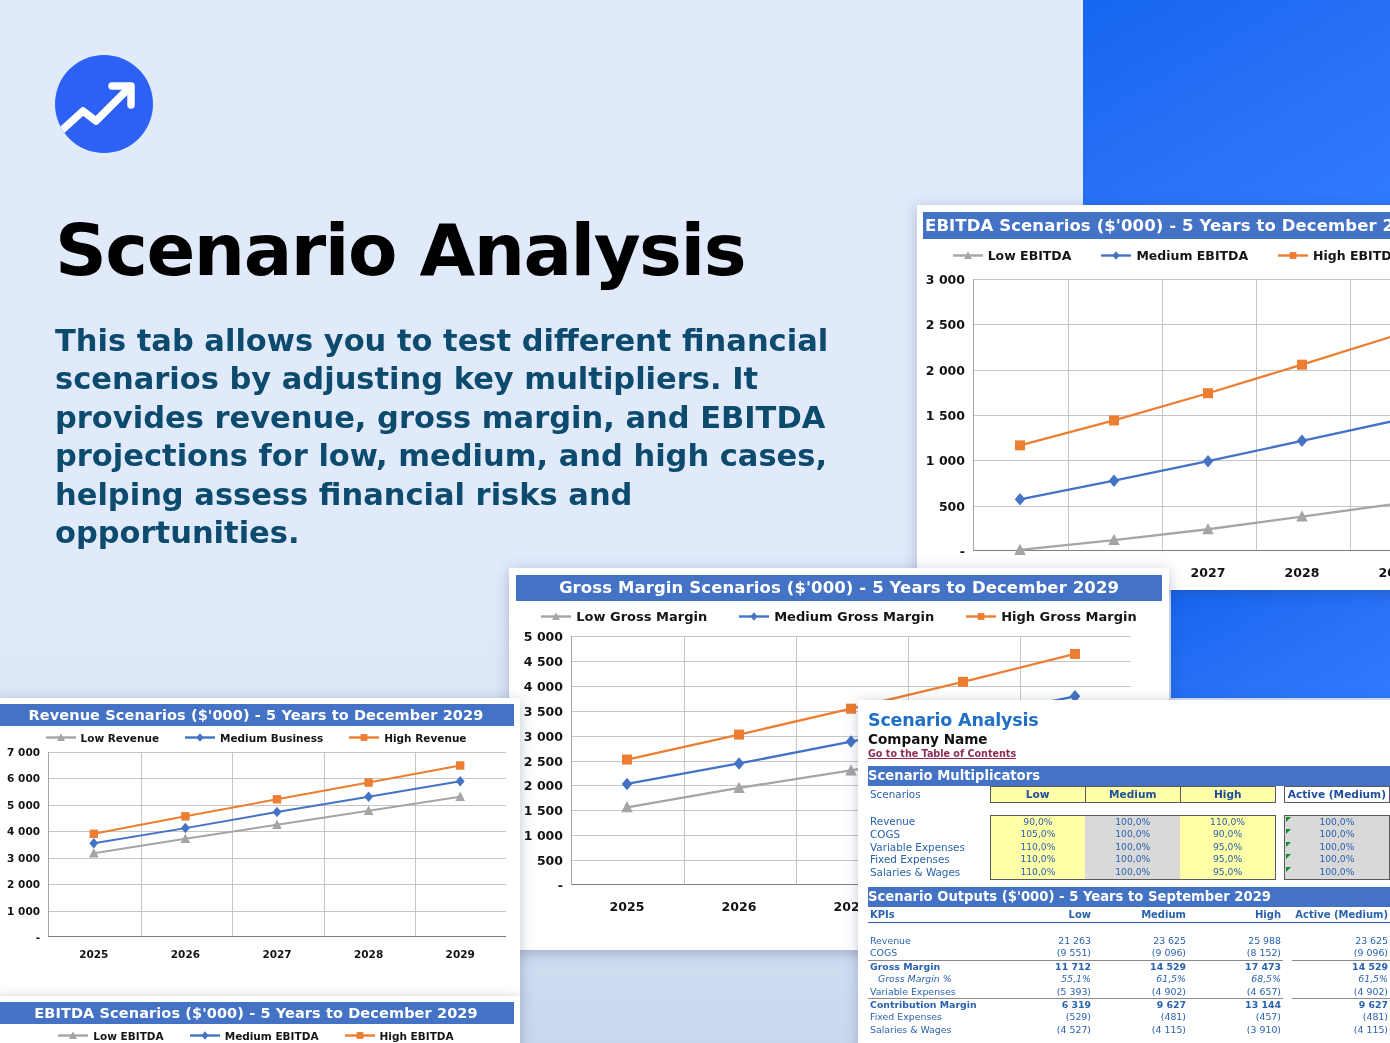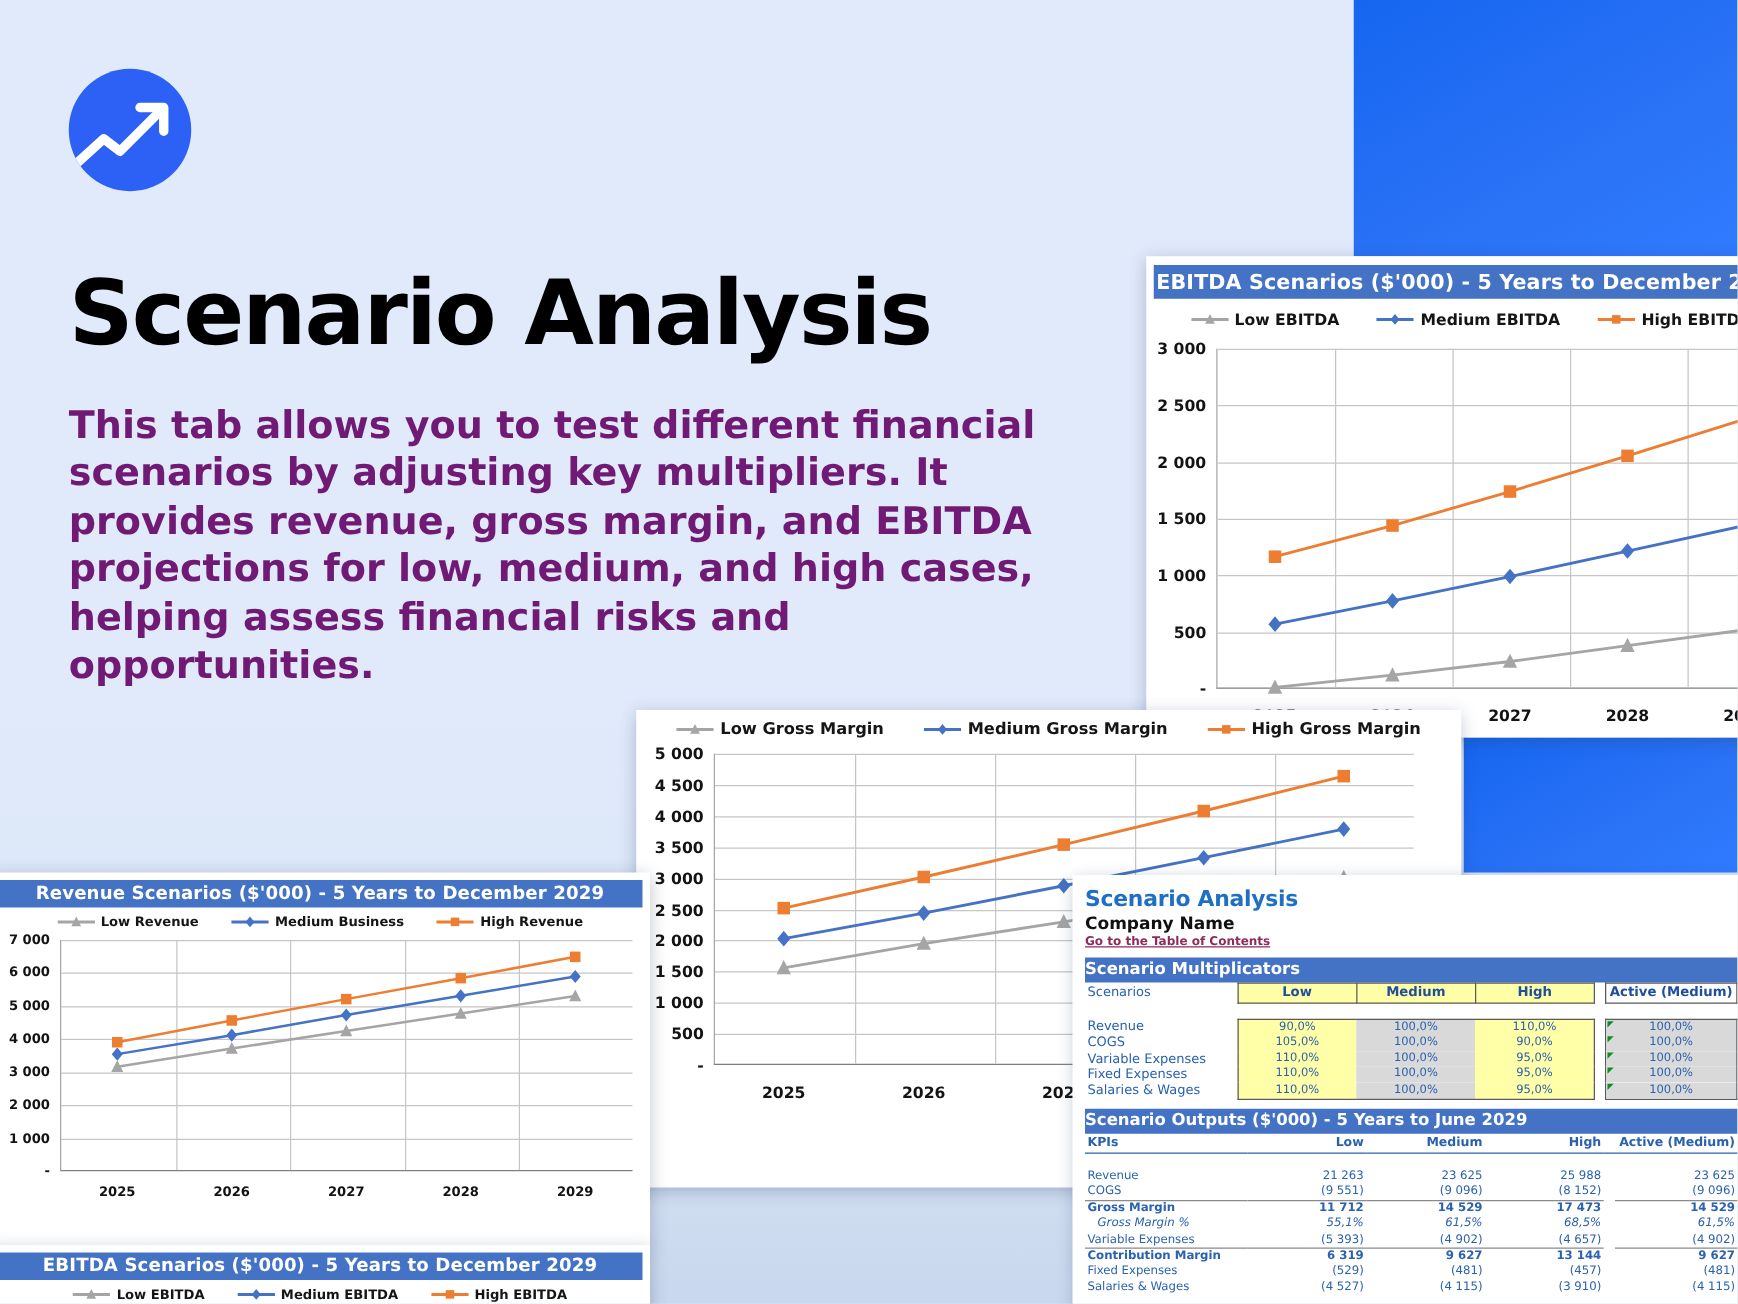--- a/index.html
+++ b/index.html
@@ -38,21 +38,21 @@
   #brand-kit { color:#2d60f5; }
 
   
   #page-title {
     position:absolute; left:55px; top:208px;
     font-size:72px; font-weight:800; color:#000; letter-spacing:-1.5px;
     font-family:"DejaVu Sans", sans-serif;
   }
   #page-desc {
     position:absolute; left:55px; top:322px; width:800px;
-    font-size:30.5px; font-weight:700; color:#701a75; line-height:1.26;
+    font-size:30.5px; font-weight:700; color:#0c4a6e; line-height:1.26;
     font-family:"DejaVu Sans", sans-serif;
   }
 
   
   .blue-block { position:absolute; background:linear-gradient(150deg,#1666f0 0%, #2a72f6 60%, #2f7bff 100%); }
   #blue-block-top   { left:1083px; top:0px;   width:307px; height:205px; }
   #blue-block-mid   { left:1171px; top:590px; width:219px; height:108px; }
 
   
   .chart-card {
@@ -224,20 +224,22 @@
       </svg>
       <div class="xlab" style="left:103px; top:286px; font-size:12.5px;">2025</div>
       <div class="xlab" style="left:197px; top:286px; font-size:12.5px;">2026</div>
       <div class="xlab" style="left:291px; top:286px; font-size:12.5px;">2027</div>
       <div class="xlab" style="left:385px; top:286px; font-size:12.5px;">2028</div>
       <div class="xlab" style="left:479px; top:286px; font-size:12.5px;">2029</div>
     </div>
   </div>
 
 <div class="chart-card" id="card-gross-margin" style="left:509px; top:568px; width:660px; height:382px;">
+    <div class="chart-title" style="margin:7px 7px 0; height:26px;
+                   line-height:26px; font-size:16.5px;">Gross Margin Scenarios ($'000) - 5 Years to December 2029</div>
     <div class="chart-legend" style="margin-top:8px; font-size:13px; gap:32px;align-items:flex-end;">
       <span class="legend-item">
       <svg class="legend-swatch" width="30" height="13">
     <line x1="0" y1="6.5" x2="30" y2="6.5" stroke="#a5a5a5" stroke-width="2.4"></line>
           <polygon points="15,2.25 18.91,9.9 11.09,9.9" fill="#a5a5a5"></polygon>
         </svg>
       <span>Low Gross Margin</span>
       </span>
       <span class="legend-item">
       <svg class="legend-swatch" width="30" height="13">
@@ -474,21 +476,21 @@
       <td class="rowlabel">Salaries &amp; Wages</td>
       <td class="cell-yellow box-left box-bot">110,0%</td>
       <td class="cell-grey box-bot">100,0%</td>
       <td class="cell-yellow box-right box-bot">95,0%</td>
       <td class="spacer"></td>
       <td class="cell-grey act-cell box-left box-right box-bot"><span class="flag"></span>100,0%</td>
     </tr>
       </tbody>
     </table>
 
-  <div class="band">Scenario Outputs ($'000) - 5 Years to June 2029</div>
+  <div class="band">Scenario Outputs ($'000) - 5 Years to September 2029</div>
   <table class="kpi" id="kpi-table">
       <tbody>
         <tr class="kpi-head">
     <td class="lbl" style="width:130px;">KPIs</td>
     <td class="num" style="width:95px;">Low</td>
     <td class="num" style="width:95px;">Medium</td>
     <td class="num" style="width:95px;">High</td>
     <td class="spacer"></td>
     <td class="num" style="width:98px;">Active (Medium)</td>
         </tr>

